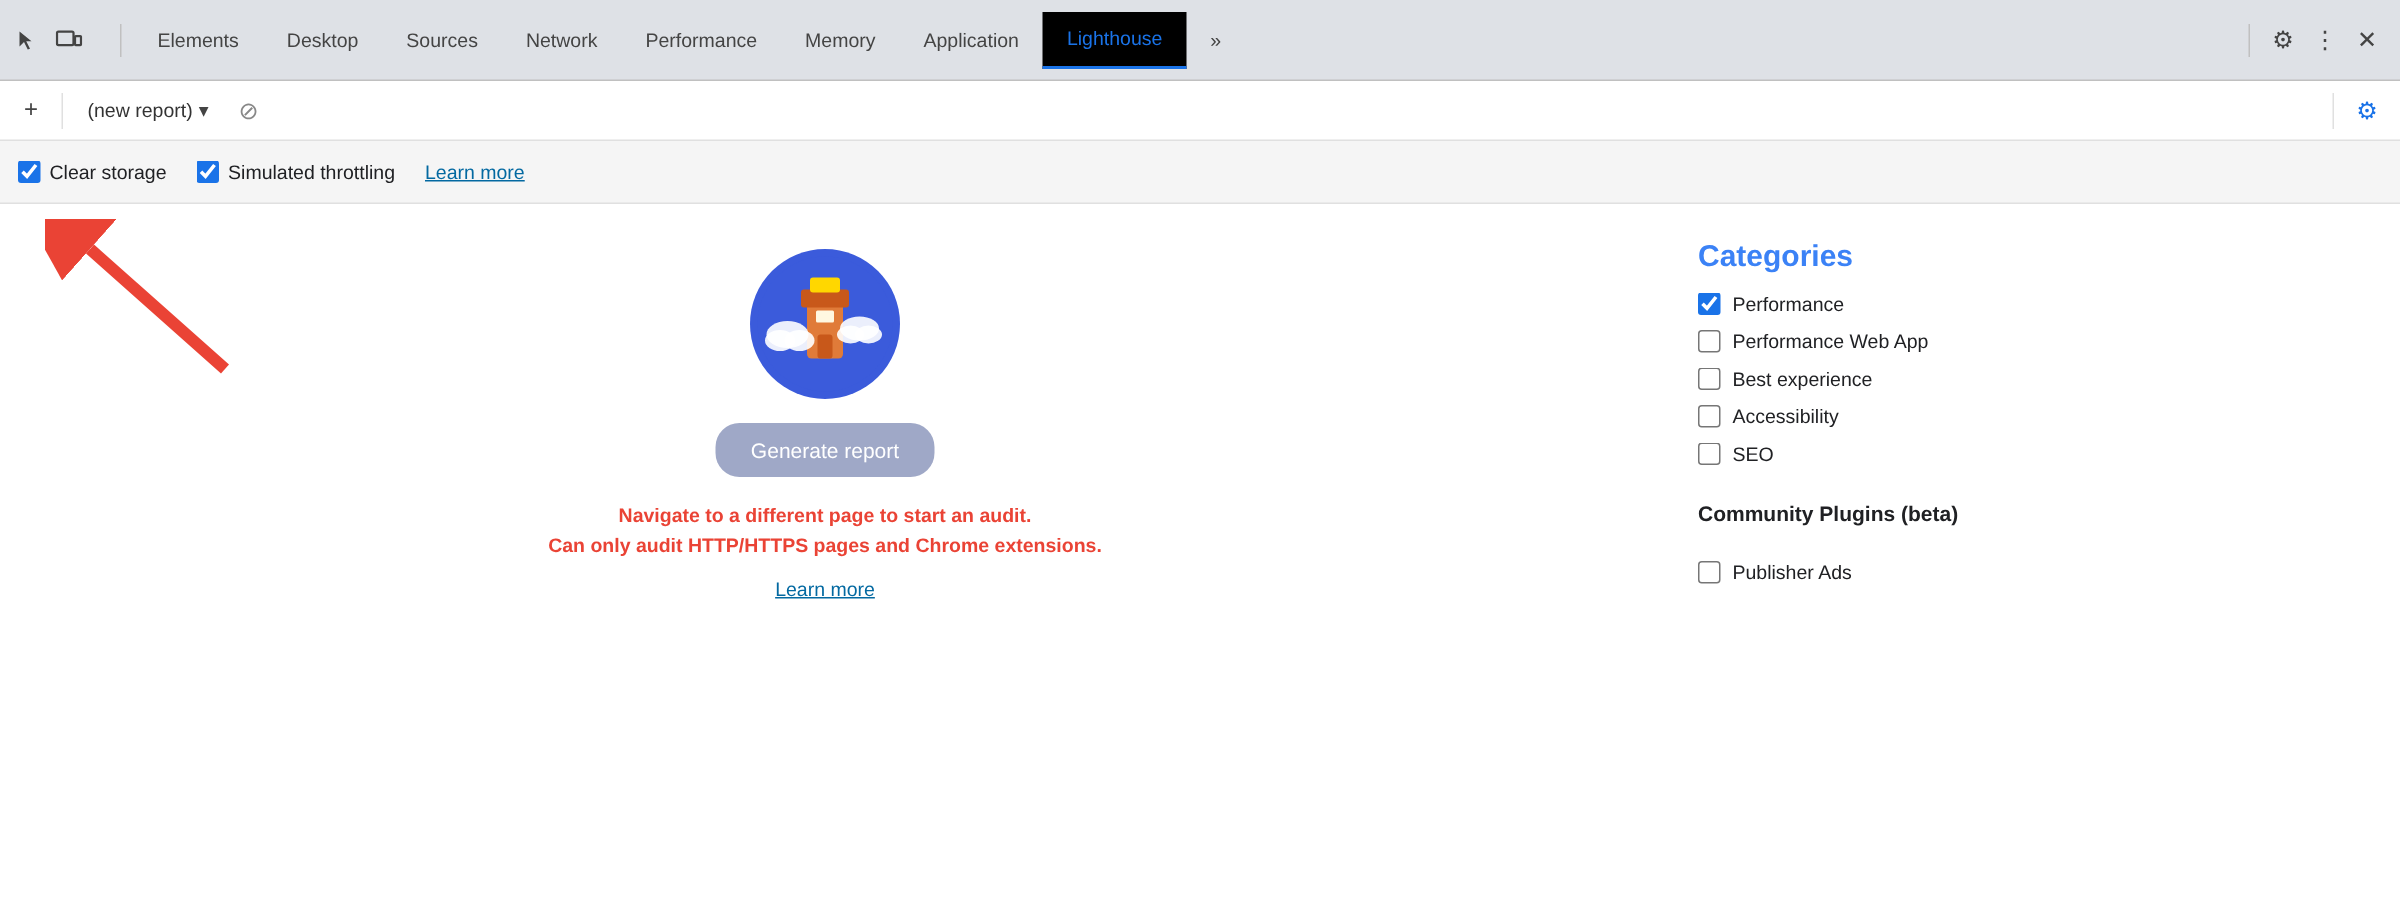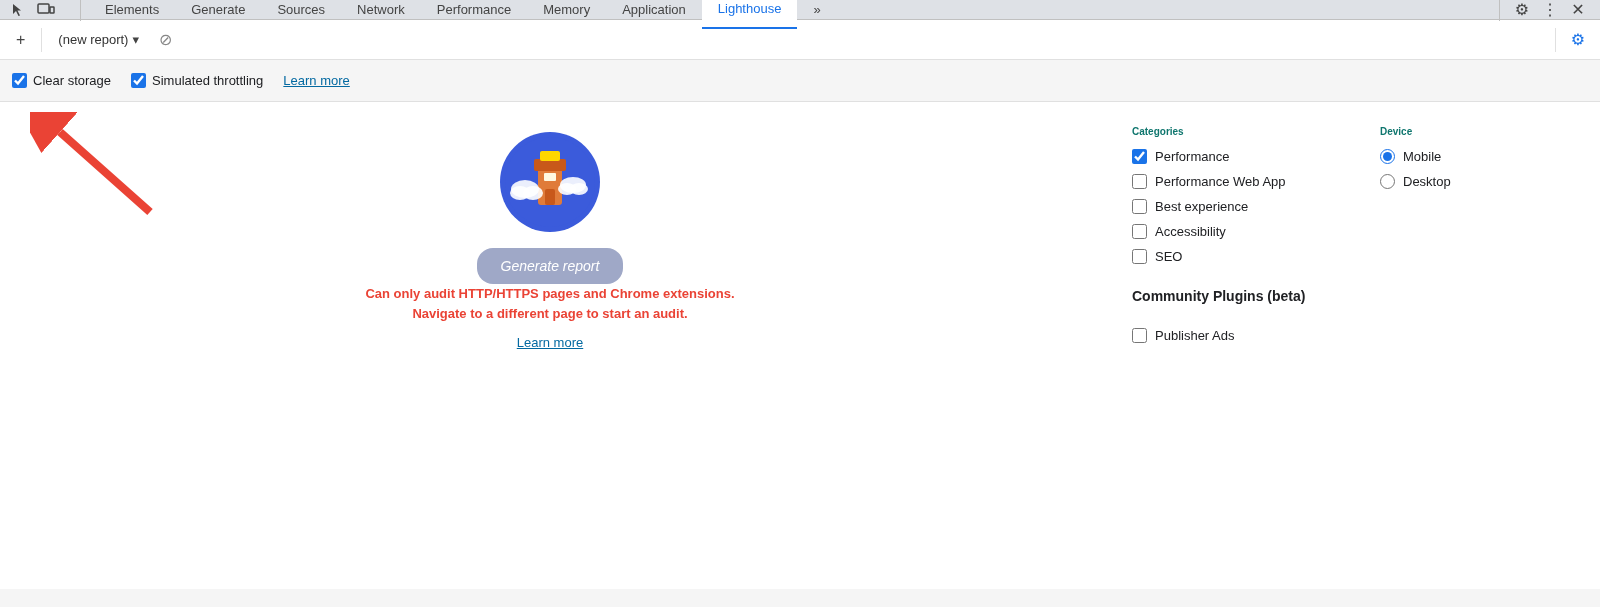--- a/index.html
+++ b/index.html
@@ -12,21 +12,21 @@
       height: 607px;
       overflow: hidden;
     }
 
     
     .tab-bar {
       display: flex;
       align-items: center;
       background: #dee1e6;
       border-bottom: 1px solid #c0c0c0;
-      height: 20px;
+      height: 54px;
       padding: 0 8px;
       gap: 0;
     }
     .tab-icons {
       display: flex;
       align-items: center;
       gap: 8px;
       margin-right: 16px;
     }
     .tab-icon {
@@ -50,21 +50,21 @@
       height: 38px;
       display: flex;
       align-items: center;
       cursor: pointer;
       color: #444;
       font-size: 13px;
       position: relative;
       white-space: nowrap;
     }
     .tab-item.active {
-      background: #ffffff;
+      background: #000000;
       color: #1a73e8;
       border-bottom: 2px solid #1a73e8;
     }
     .tab-spacer { flex: 1; }
     .tab-action-btn {
       width: 28px;
       height: 28px;
       display: flex;
       align-items: center;
       justify-content: center;
@@ -176,22 +176,21 @@
 
     
     .generate-btn {
       background: #9fa8c7;
       color: #ffffff;
       border: none;
       border-radius: 16px;
       padding: 10px 24px;
       font-size: 14px;
       cursor: pointer;
-      margin-bottom: 0;
-      font-style: italic;
+      margin-bottom: 16px;
     }
 
     
     .error-text {
       color: #ea4335;
       font-size: 13px;
       font-weight: bold;
       text-align: center;
       line-height: 1.5;
       margin-bottom: 8px;
@@ -209,23 +208,23 @@
       width: 500px;
       padding: 24px 32px;
       display: flex;
       gap: 60px;
     }
 
     .categories-section { flex: 1; }
     .device-section { flex: 1; }
 
     .section-title {
-      font-size: 10px;
+      font-size: 20px;
       font-weight: 600;
-      color: #0f766e;
+      color: #3b82f6;
       margin-bottom: 12px;
     }
 
     .option-row {
       display: flex;
       align-items: center;
       gap: 8px;
       margin-bottom: 10px;
       cursor: pointer;
     }
@@ -272,21 +271,21 @@
         <rect x="13" y="5" width="4" height="6" rx="0.5" stroke="#444" stroke-width="1.5" fill="none"></rect>
       </svg>
     </div>
   </div>
   <div class="tab-divider-v"></div>
 
   <div class="tab-item">
     <span>Elements</span>
   </div>
   <div class="tab-item">
-    <span>Generate</span>
+    <span>Desktop</span>
   </div>
   <div class="tab-item">
     <span>Sources</span>
   </div>
   <div class="tab-item">
     <span>Network</span>
   </div>
   <div class="tab-item">
     <span>Performance</span>
   </div>
@@ -375,22 +374,22 @@
 
         <ellipse cx="68" cy="48" rx="13" ry="8" fill="white" opacity="0.9"></ellipse>
         <ellipse cx="62" cy="52" rx="9" ry="6" fill="white" opacity="0.9"></ellipse>
         <ellipse cx="74" cy="52" rx="9" ry="6" fill="white" opacity="0.9"></ellipse>
       </svg>
     </div>
 
     <button class="generate-btn">Generate report</button>
 
     <div class="error-text">
+      <div>Navigate to a different page to start an audit.</div>
       <div>Can only audit HTTP/HTTPS pages and Chrome extensions.</div>
-      <div>Navigate to a different page to start an audit.</div>
     </div>
 
 
     <a class="learn-more-link" style="margin-top:4px;">Learn more</a>
   </div>
 
   <div class="right-panel">
 
     <div class="categories-section">
       <div class="section-title">Categories</div>
@@ -418,25 +417,14 @@
 
       <div class="community-section">
         <div class="community-title">Community Plugins (beta)</div>
         <label class="option-row">
           <input type="checkbox" style="">
           <span class="option-label">Publisher Ads</span>
         </label>
       </div>
     </div>
 
-    <div class="device-section">
-      <div class="section-title">Device</div>
-      <label class="option-row">
-        <input type="radio" name="device" checked="" style="">
-        <span class="option-label">Mobile</span>
-      </label>
-      <label class="option-row">
-        <input type="radio" name="device" style="">
-        <span class="option-label">Desktop</span>
-      </label>
-    </div>
   </div>
 </div>
 
 </body></html>

